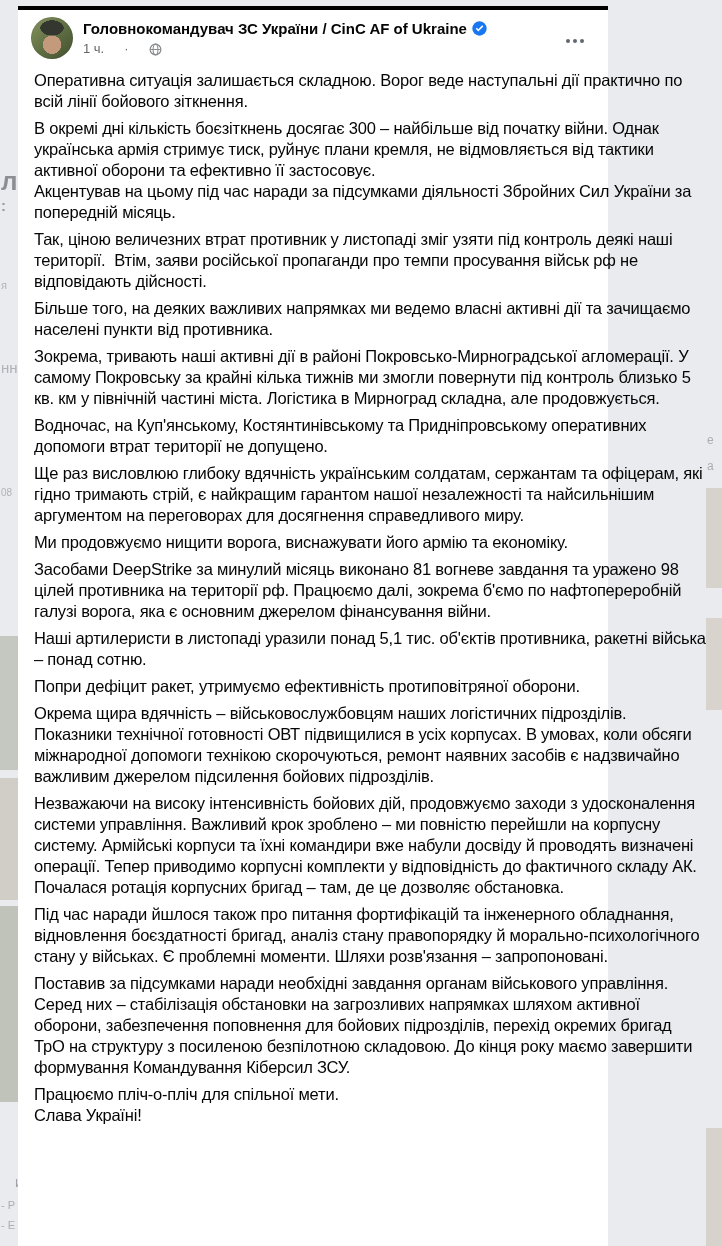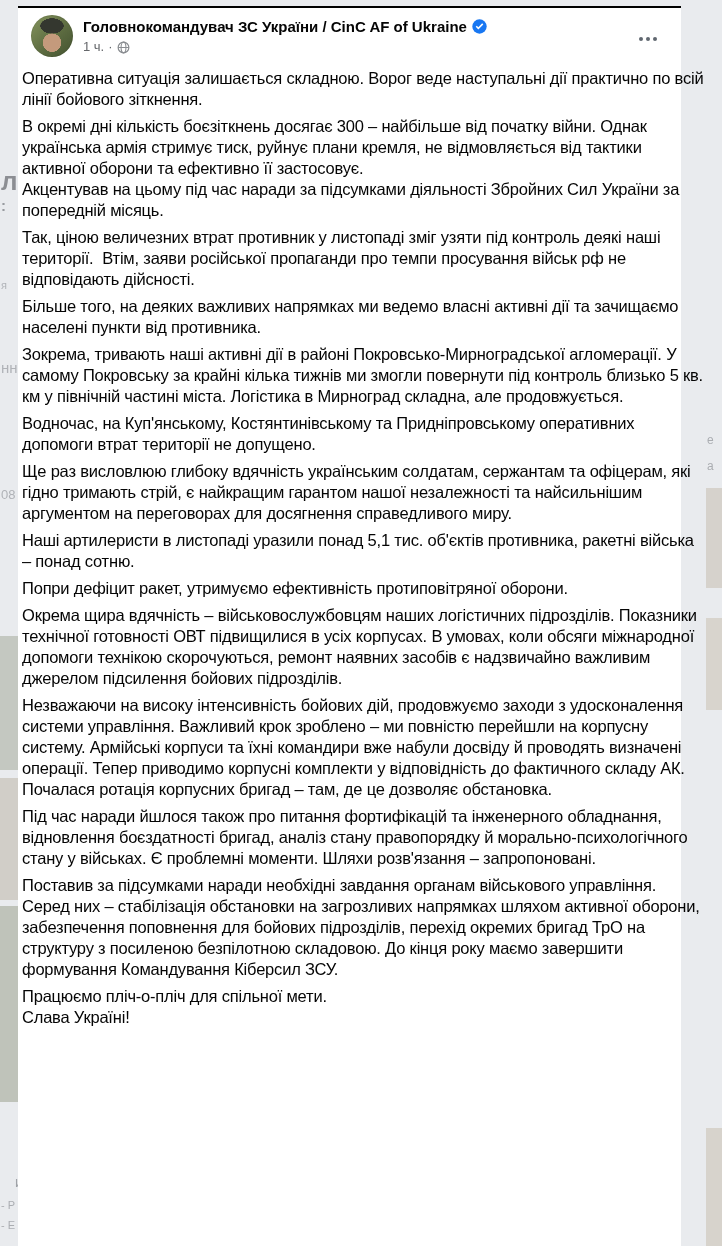--- a/index.html
+++ b/index.html
@@ -11,67 +11,67 @@
   }
   
   .bg-strip{position:absolute;top:0;bottom:0;overflow:hidden;}
   .bg-strip.left{left:0;width:18px;}
   .bg-strip.right{right:0;width:16px;}
   .bg-frag{position:absolute;left:1px;white-space:nowrap;opacity:.8;}
   .bg-block{position:absolute;left:0;width:100%;}
 
   
   .card{
-    position:absolute;left:18px;top:6px;width:663px;height:1240px;
-    background:#ffffff;border-top:2px solid #000000;box-sizing:border-box;
+    position:absolute;left:18px;top:6px;width:590px;height:1240px;
+    background:#ffffff;border-top:4px solid #000000;box-sizing:border-box;
   }
 
   
   .header{display:flex;align-items:flex-start;padding:7px 10px 0 13px;}
   .avatar{
     width:42px;height:42px;border-radius:50%;flex:0 0 auto;cursor:pointer;
     background:
       radial-gradient(circle at 50% 66%, #c49a7c 0 26%, rgba(0,0,0,0) 27%),
       radial-gradient(ellipse 46% 30% at 50% 26%, #34372f 0 60%, rgba(0,0,0,0) 61%),
       linear-gradient(135deg,#86955e 0%,#5d6c41 55%,#42512f 100%);
     box-shadow:inset 0 0 0 1px rgba(0,0,0,.08);
   }
   .h-info{margin-left:10px;padding-top:2px;min-width:0;}
   .name-row{display:flex;align-items:center;gap:5px;}
   .page-name{font-size:15px;font-weight:700;color:#050505;line-height:19px;cursor:pointer;}
   .badge{width:15px;height:15px;flex:0 0 auto;display:block;}
-  .meta-row{display:flex;align-items:center;gap:4px;margin-top:3px;color:#65676b;font-size:13px;line-height:16px;}
+  .meta-row{display:flex;align-items:center;gap:20px;margin-top:3px;color:#65676b;font-size:13px;line-height:16px;}
   .meta-dot{font-size:13px;}
   .globe{width:13px;height:13px;display:block;}
   .more-btn{
     margin-left:auto;margin-top:16px;margin-right:8px;
     display:flex;gap:3px;align-items:center;cursor:pointer;padding:6px;border-radius:50%;
   }
   .more-btn i{width:4px;height:4px;border-radius:50%;background:#606770;display:block;}
 
   
   .post-text{
     margin:11px 2px 0 4px;width:684px;
     font-size:16.5px;line-height:21px;letter-spacing:-0.2px;color:#050505;
   }
-  .para{margin:0 0 6px 0;white-space:pre-wrap;}
+  .para{margin:0 0 6px 12px;white-space:pre-wrap;}
 </style>
 </head>
 <body>
 
 <div class="bg-strip left" id="bg-left">
     <div class="bg-block" style="top: 636px; height: 134px; background: rgba(130, 135, 110, 0.35);"></div>
     <div class="bg-block" style="top: 778px; height: 122px; background: rgba(172, 162, 142, 0.4);"></div>
     <div class="bg-block" style="top: 906px; height: 196px; background: rgba(115, 120, 90, 0.35);"></div>
     <span class="bg-frag" style="top: 166px; font-size: 26px; font-weight: 700; color: rgb(117, 120, 125);">л</span>
     <span class="bg-frag" style="top: 197px; font-size: 15px; font-weight: 700; color: rgb(132, 135, 140);">:</span>
     <span class="bg-frag" style="top: 210px; font-size: 11px; font-weight: 400; color: rgb(155, 158, 163); margin-left: 43px;">ыб</span>
     <span class="bg-frag" style="top: 279px; font-size: 11px; font-weight: 400; color: rgb(162, 165, 170);">я</span>
     <span class="bg-frag" style="top: 359px; font-size: 15px; font-weight: 400; color: rgb(162, 165, 170);">нні</span>
-    <span class="bg-frag" style="top: 487px; font-size: 13px; font-weight: 400; color: rgb(162, 165, 170);">08</span>
+    <span class="bg-frag" style="top: 487px; font-size: 10px; font-weight: 400; color: rgb(162, 165, 170);">08</span>
     <span class="bg-frag" style="top: 1174px; font-size: 14px; font-weight: 400; color: rgb(141, 145, 150); padding-left: 14px;">ики</span>
     <span class="bg-frag" style="top: 1199px; font-size: 11px; font-weight: 400; color: rgb(155, 158, 163);">- Р</span>
     <span class="bg-frag" style="top: 1219px; font-size: 11px; font-weight: 400; color: rgb(155, 158, 163);">- Е</span>
   </div>
 <div class="bg-strip right" id="bg-right">
     <div class="bg-block" style="top: 488px; height: 100px; background: rgba(196, 186, 170, 0.5);"></div>
     <div class="bg-block" style="top: 618px; height: 92px; background: rgba(200, 190, 172, 0.5);"></div>
     <div class="bg-block" style="top: 1128px; height: 118px; background: rgba(198, 188, 170, 0.5);"></div>
     <span class="bg-frag" style="top: 433px; font-size: 12px; font-weight: 400; color: rgb(155, 158, 163);">е</span>
     <span class="bg-frag" style="top: 459px; font-size: 12px; font-weight: 400; color: rgb(155, 158, 163);">а</span>
@@ -110,20 +110,22 @@
 
   <div class="post-text" id="post-text">
       <div class="para">Оперативна ситуація залишається складною. Ворог веде наступальні дії практично по всій лінії бойового зіткнення.</div>
       <div class="para">В окремі дні кількість боєзіткнень досягає 300 – найбільше від початку війни. Однак українська армія стримує тиск, руйнує плани кремля, не відмовляється від тактики активної оборони та ефективно її застосовує.
 Акцентував на цьому під час наради за підсумками діяльності Збройних Сил України за попередній місяць.</div>
       <div class="para">Так, ціною величезних втрат противник у листопаді зміг узяти під контроль деякі наші території.  Втім, заяви російської пропаганди про темпи просування військ рф не відповідають дійсності.</div>
       <div class="para">Більше того, на деяких важливих напрямках ми ведемо власні активні дії та зачищаємо населені пункти від противника.</div>
       <div class="para">Зокрема, тривають наші активні дії в районі Покровсько-Мирноградської агломерації. У самому Покровську за крайні кілька тижнів ми змогли повернути під контроль близько 5 кв. км у північній частині міста. Логістика в Мирноград складна, але продовжується.</div>
       <div class="para">Водночас, на Куп'янському, Костянтинівському та Придніпровському оперативних допомоги втрат території не допущено.</div>
       <div class="para">Ще раз висловлюю глибоку вдячність українським солдатам, сержантам та офіцерам, які гідно тримають стрій, є найкращим гарантом нашої незалежності та найсильнішим аргументом на переговорах для досягнення справедливого миру.</div>
+      <div class="para">Ми продовжуємо нищити ворога, виснажувати його армію та економіку.</div>
+      <div class="para">Засобами DeepStrike за минулий місяць виконано 81 вогневе завдання та уражено 98 цілей противника на території рф. Працюємо далі, зокрема б'ємо по нафтопереробній галузі ворога, яка є основним джерелом фінансування війни.</div>
       <div class="para">Наші артилеристи в листопаді уразили понад 5,1 тис. об'єктів противника, ракетні війська – понад сотню.</div>
       <div class="para">Попри дефіцит ракет, утримуємо ефективність протиповітряної оборони.</div>
       <div class="para">Окрема щира вдячність – військовослужбовцям наших логістичних підрозділів. Показники технічної готовності ОВТ підвищилися в усіх корпусах. В умовах, коли обсяги міжнародної допомоги технікою скорочуються, ремонт наявних засобів є надзвичайно важливим джерелом підсилення бойових підрозділів.</div>
       <div class="para">Незважаючи на високу інтенсивність бойових дій, продовжуємо заходи з удосконалення системи управління. Важливий крок зроблено – ми повністю перейшли на корпусну систему. Армійські корпуси та їхні командири вже набули досвіду й проводять визначені операції. Тепер приводимо корпусні комплекти у відповідність до фактичного складу АК. Почалася ротація корпусних бригад – там, де це дозволяє обстановка.</div>
       <div class="para">Під час наради йшлося також про питання фортифікацій та інженерного обладнання, відновлення боєздатності бригад, аналіз стану правопорядку й морально-психологічного стану у військах. Є проблемні моменти. Шляхи розв'язання – запропоновані.</div>
       <div class="para">Поставив за підсумками наради необхідні завдання органам військового управління. Серед них – стабілізація обстановки на загрозливих напрямках шляхом активної оборони, забезпечення поповнення для бойових підрозділів, перехід окремих бригад ТрО на структуру з посиленою безпілотною складовою. До кінця року маємо завершити формування Командування Кіберсил ЗСУ.</div>
       <div class="para">Працюємо пліч-о-пліч для спільної мети.
 Слава Україні!</div>
     </div>
 

